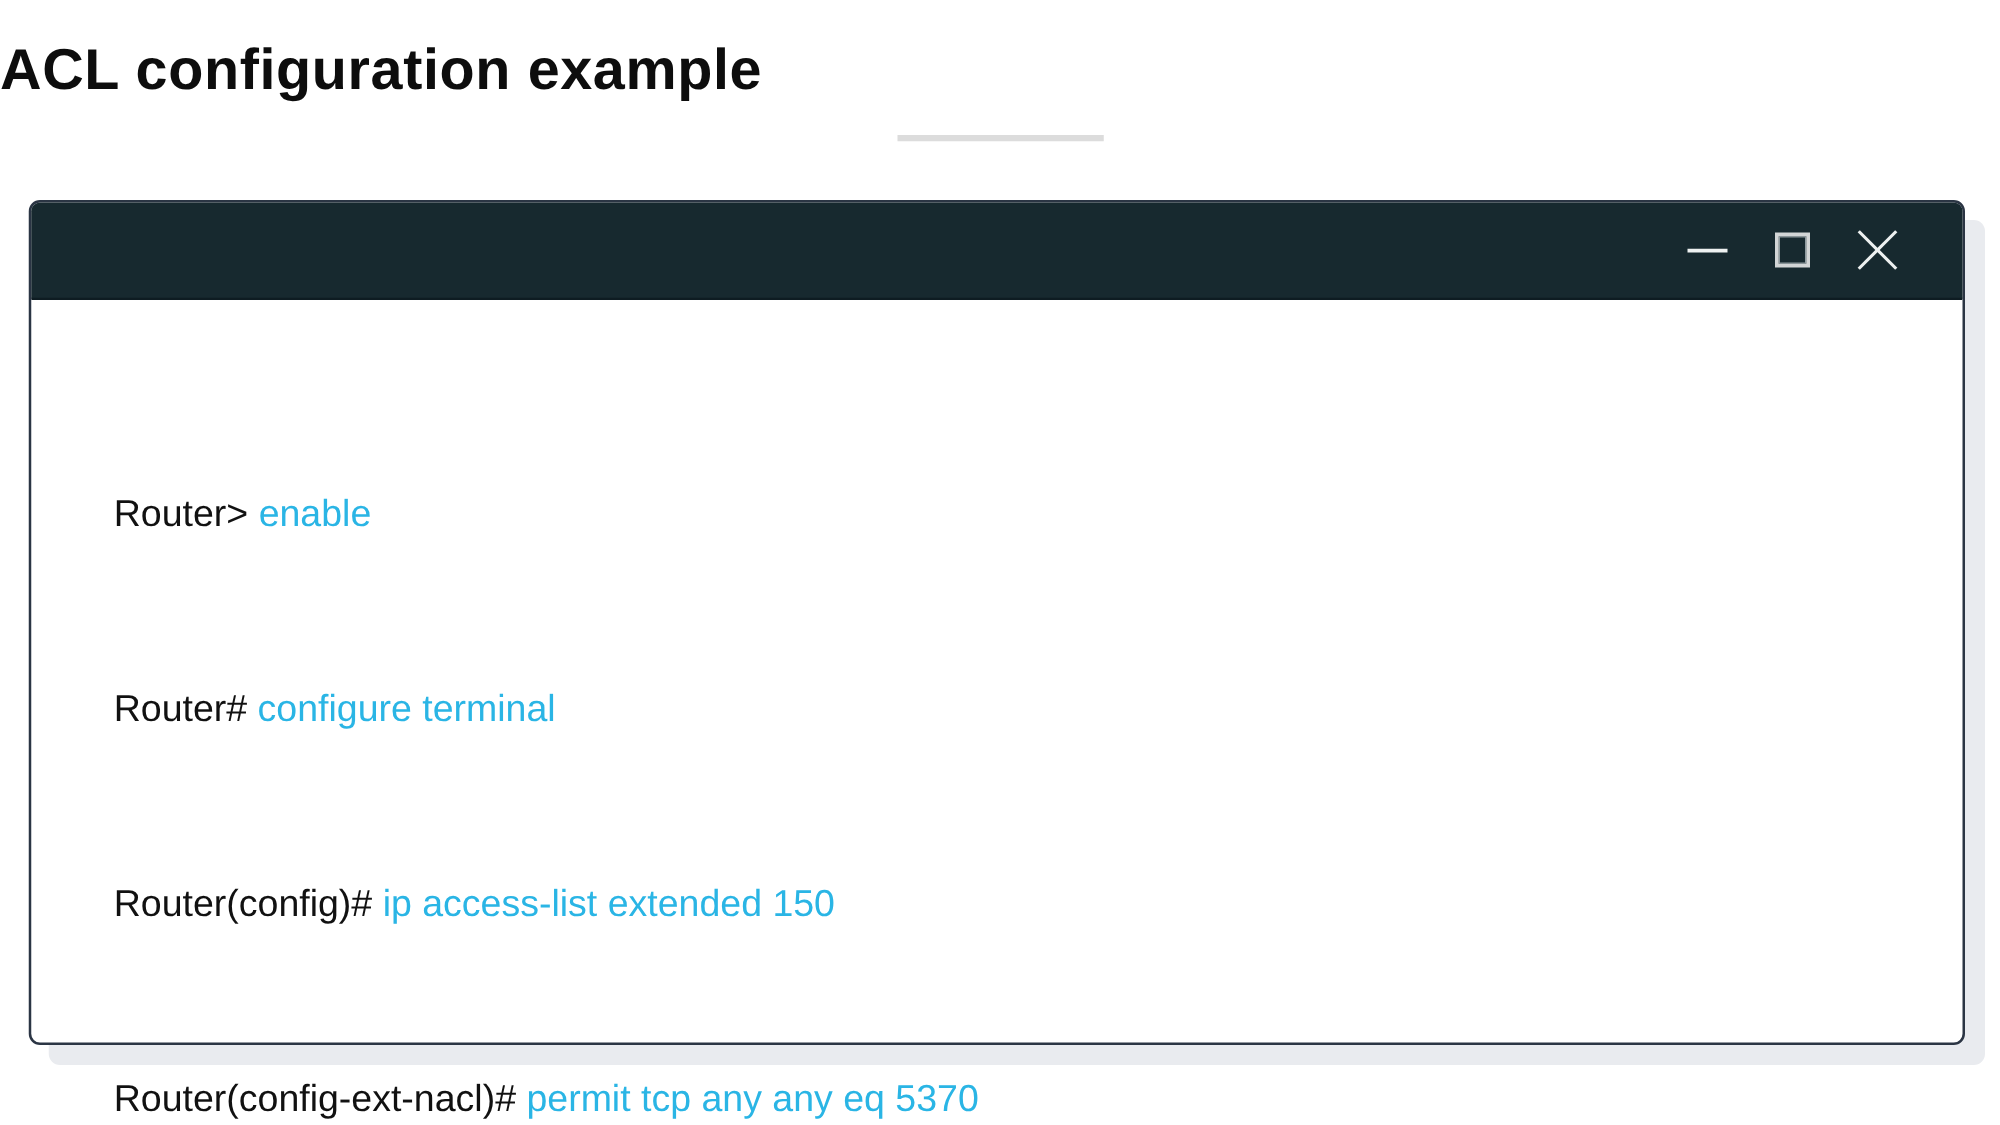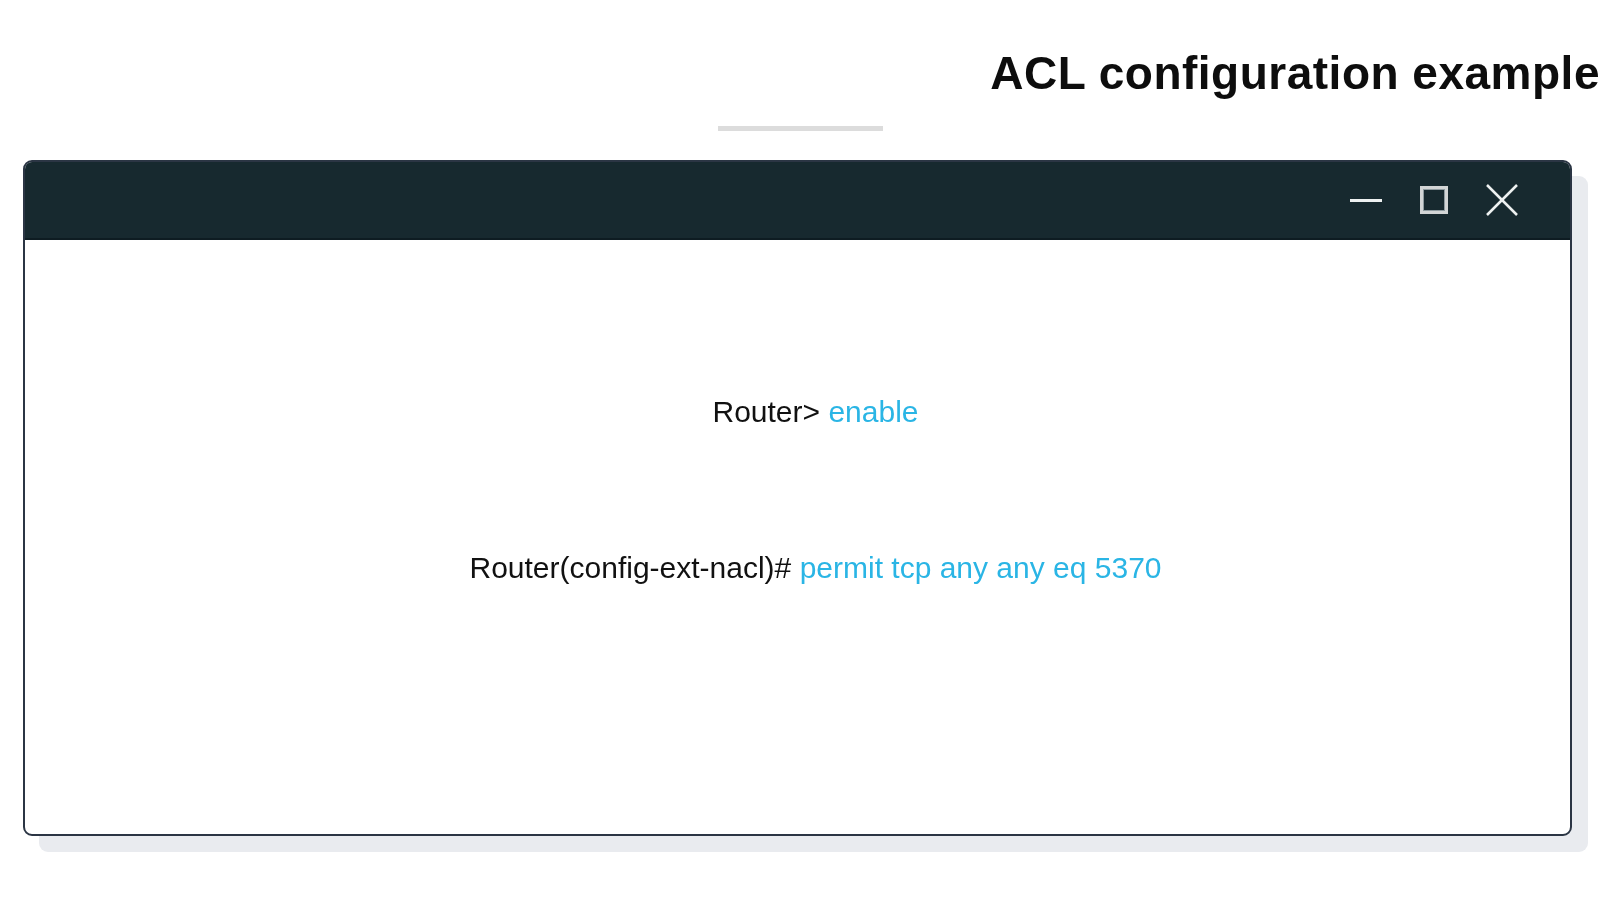--- a/index.html
+++ b/index.html
@@ -13,22 +13,22 @@
   * { box-sizing: border-box; }
   html, body {
     margin: 0;
     width: 1600px;
     height: 900px;
     background: #ffffff;
     font-family: "Liberation Sans", sans-serif;
     overflow: hidden;
   }
   .header {
-    text-align: right;
-    padding-top: 46px;
+    text-align: left;
+    padding-top: 28px;
   }
   .page-title {
     margin: 0;
     font-size: 46px;
     font-weight: 700;
     letter-spacing: 0.5px;
     color: var(--ink);
   }
   .title-rule {
     width: 165px;
@@ -81,21 +81,21 @@
     height: 28px;
     border: 3px solid #d2d5d6;
     box-shadow: inset 0 0 0 1px #8f9ba0;
   }
   .terminal {
     padding: 42px 30px 0 66px;
     font-size: 30px;
     line-height: 52px;
     white-space: pre;
   }
-  .line { min-height: 52px; text-align: center; }
+  .line { min-height: 52px; }
   .prompt { color: #111111; }
   .cmd { color: var(--accent); }
 </style>
 </head>
 <body>
 
 <div class="header">
   <h1 class="page-title">ACL configuration example</h1>
   <div class="title-rule"></div>
 </div>
@@ -113,20 +113,22 @@
         <svg width="36" height="36" viewBox="0 0 36 36">
           <line x1="3" y1="3" x2="33" y2="33" stroke="#eef1f1" stroke-width="2.5"></line>
           <line x1="33" y1="3" x2="3" y2="33" stroke="#eef1f1" stroke-width="2.5"></line>
         </svg>
       </div>
     </div>
   </div>
 
   <div class="terminal">
     <div class="line"><span class="prompt">Router&gt; </span><span class="cmd">enable</span></div>
+    <div class="line"><span class="prompt">Router# </span><span class="cmd">configure terminal</span></div>
+    <div class="line"><span class="prompt">Router(config)# </span><span class="cmd">ip access-list extended 150</span></div>
     <div class="line"><span class="prompt">Router(config-ext-nacl)# </span><span class="cmd">permit tcp any any eq 5370</span></div>
     
     
     
     
     
     
   </div>
 </div>
 

